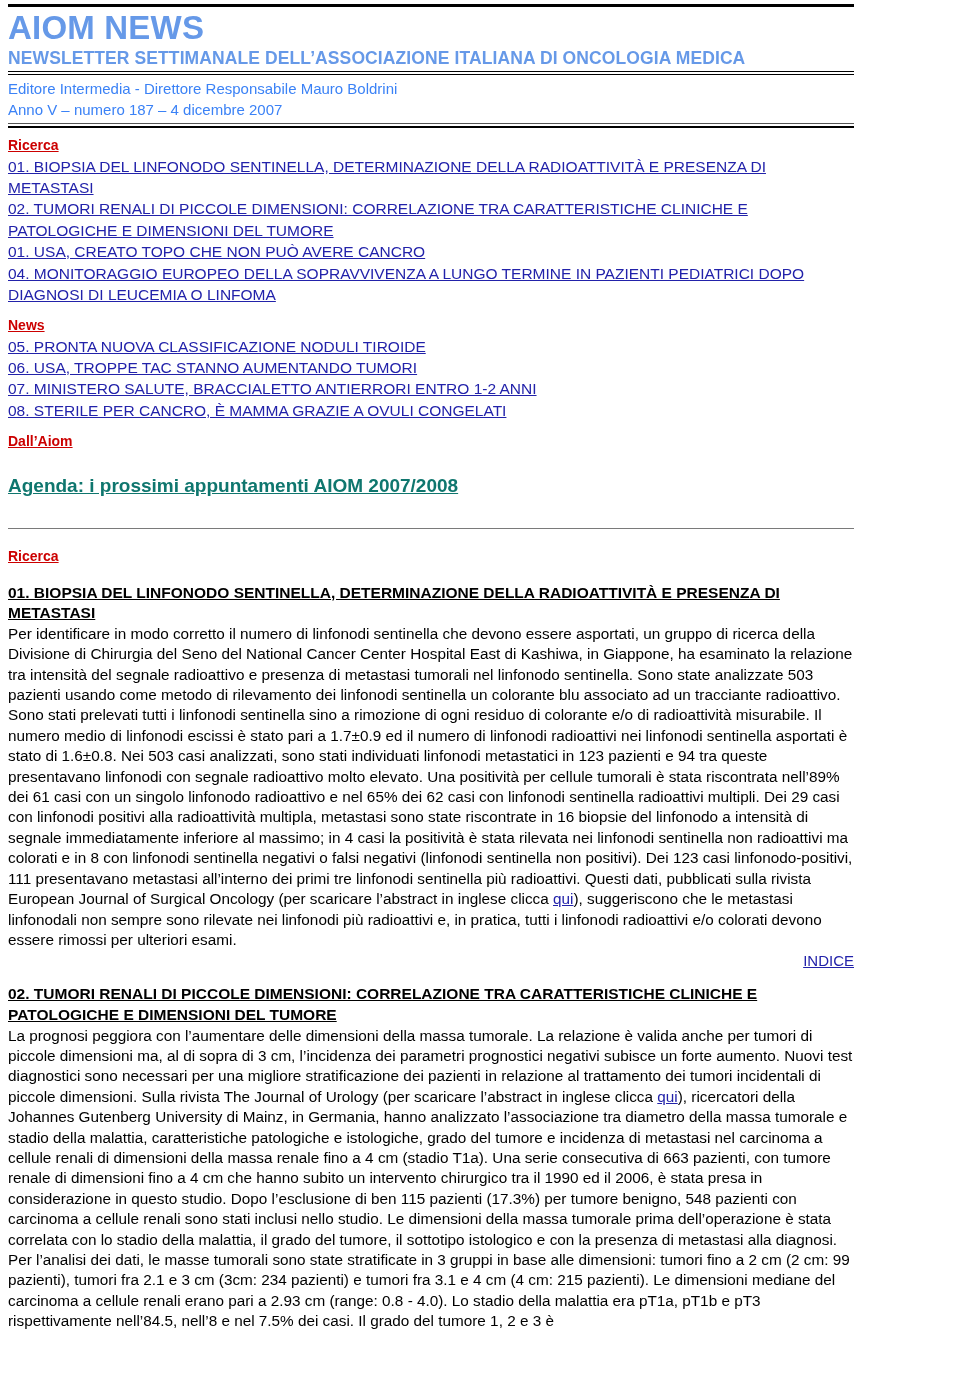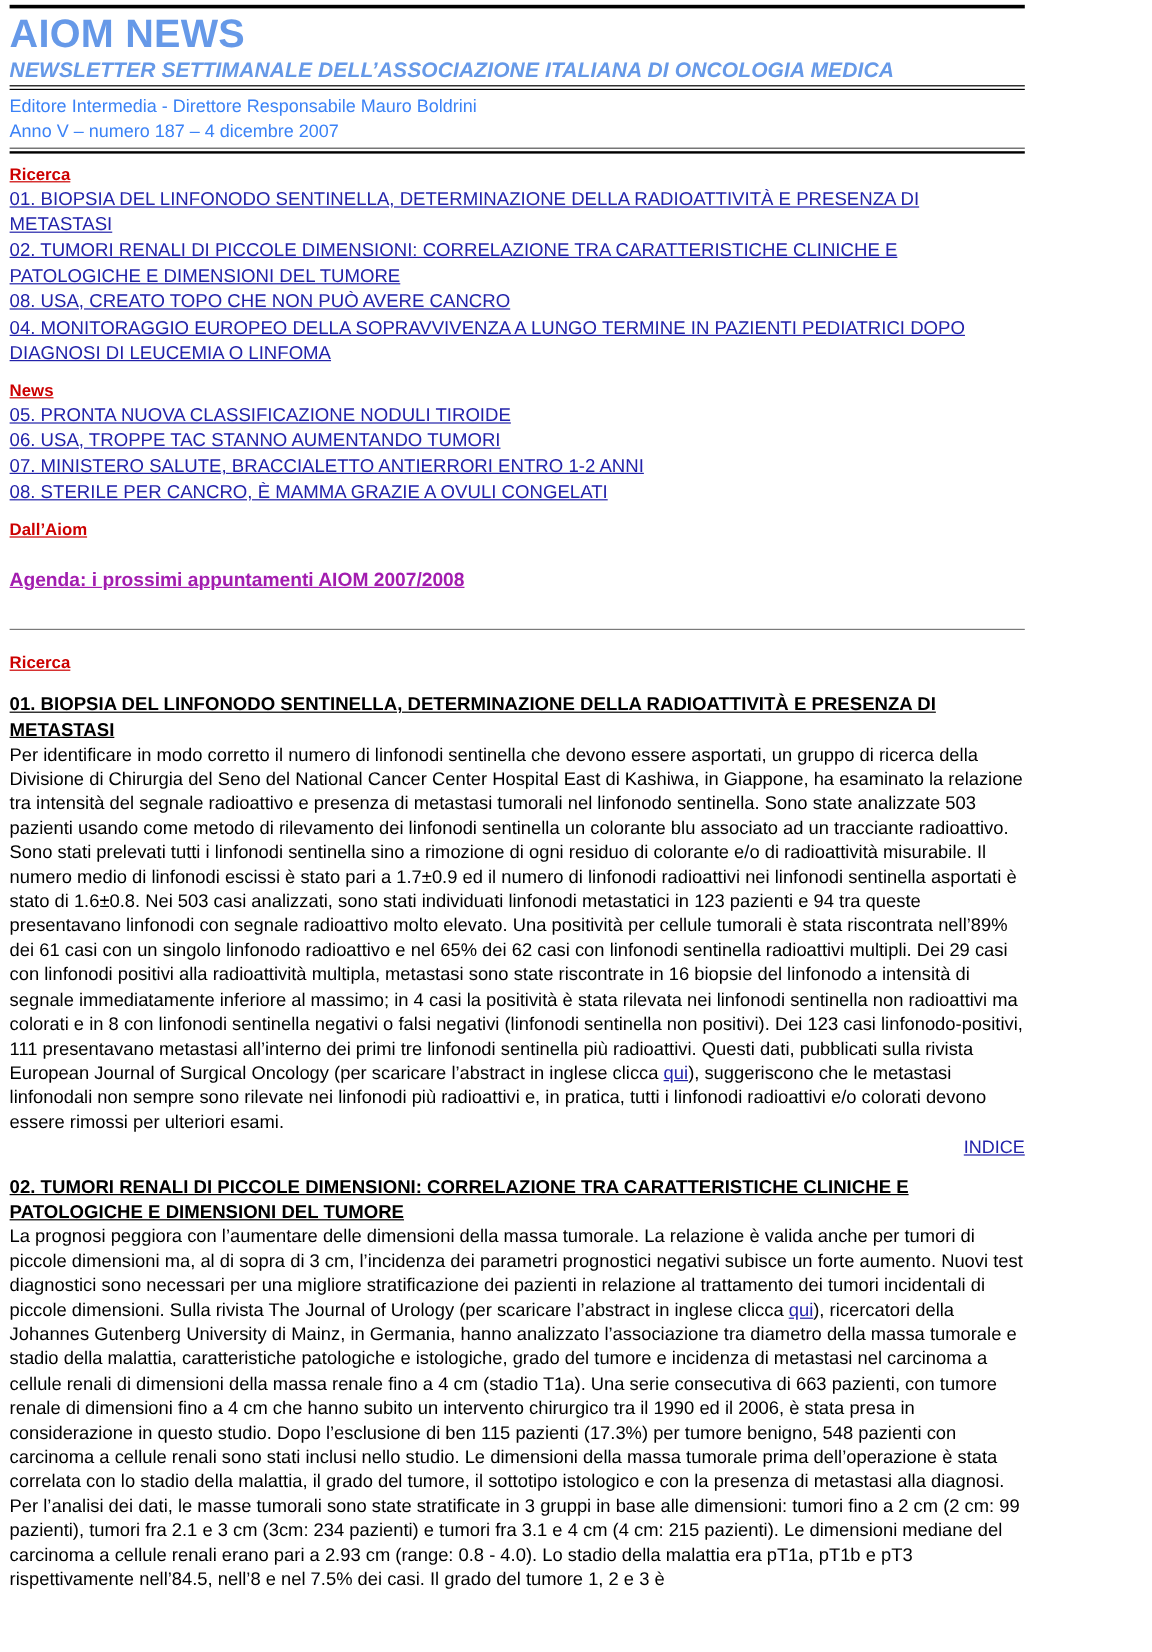--- a/index.html
+++ b/index.html
@@ -36,21 +36,20 @@
     white-space: nowrap;
   }
   .masthead-sub {
     font-size: 17.5px;
     font-weight: bold;
     color: #6699e8;
     letter-spacing: 0.1px;
     line-height: 1.15;
     margin: 2px 0 3px 0;
     white-space: nowrap;
-    font-style: italic;
   }
   .dbl-rule {
     border: 0;
     border-top: 1px solid #000;
     border-bottom: 1px solid #000;
     height: 2px;
     margin: 2px 0 3px 0;
     background: #fff;
   }
   .masthead-meta {
@@ -85,23 +84,23 @@
   .toc-item {
     font-size: 15.5px;
     color: #2222aa;
     text-decoration: underline;
     line-height: 1.38;
     display: block;
   }
   .toc-gap { height: 11px; }
   .toc-agenda {
     display: inline-block;
-    font-size: 16px;
-    font-weight: bold;
-    color: #a21caf;
+    font-size: 19px;
+    font-weight: bold;
+    color: #0f766e;
     text-decoration: underline;
     line-height: 1.4;
   }
 
   .mid-rule {
     border: 0;
     border-top: 1px solid #7a7a7a;
     margin: 28px 0 18px 0;
   }
 
@@ -161,21 +160,21 @@
     <hr class="dbl-rule2">
   </header>
 
   <nav class="toc">
 
     <div><a class="toc-cat" href="#">Ricerca</a></div>
 
     <div class="toc-list">
       <a class="toc-item" href="#">01. BIOPSIA DEL LINFONODO SENTINELLA, DETERMINAZIONE DELLA RADIOATTIVITÀ E PRESENZA DI METASTASI</a>
       <a class="toc-item" href="#">02. TUMORI RENALI DI PICCOLE DIMENSIONI: CORRELAZIONE TRA CARATTERISTICHE CLINICHE E PATOLOGICHE E DIMENSIONI DEL TUMORE</a>
-      <a class="toc-item" href="#">08. USA, CREATO TOPO CHE NON PUÒ AVERE CANCRO</a>
+      <a class="toc-item" href="#">01. USA, CREATO TOPO CHE NON PUÒ AVERE CANCRO</a>
       <a class="toc-item" href="#">04. MONITORAGGIO EUROPEO DELLA SOPRAVVIVENZA A LUNGO TERMINE IN PAZIENTI PEDIATRICI DOPO DIAGNOSI DI LEUCEMIA O LINFOMA</a>
     </div>
 
     <div class="toc-gap"></div>
 
     <div><a class="toc-cat" href="#">News</a></div>
 
     <div class="toc-list">
       <a class="toc-item" href="#">05. PRONTA NUOVA CLASSIFICAZIONE NODULI TIROIDE</a>
       <a class="toc-item" href="#">06. USA, TROPPE TAC STANNO AUMENTANDO TUMORI</a>

